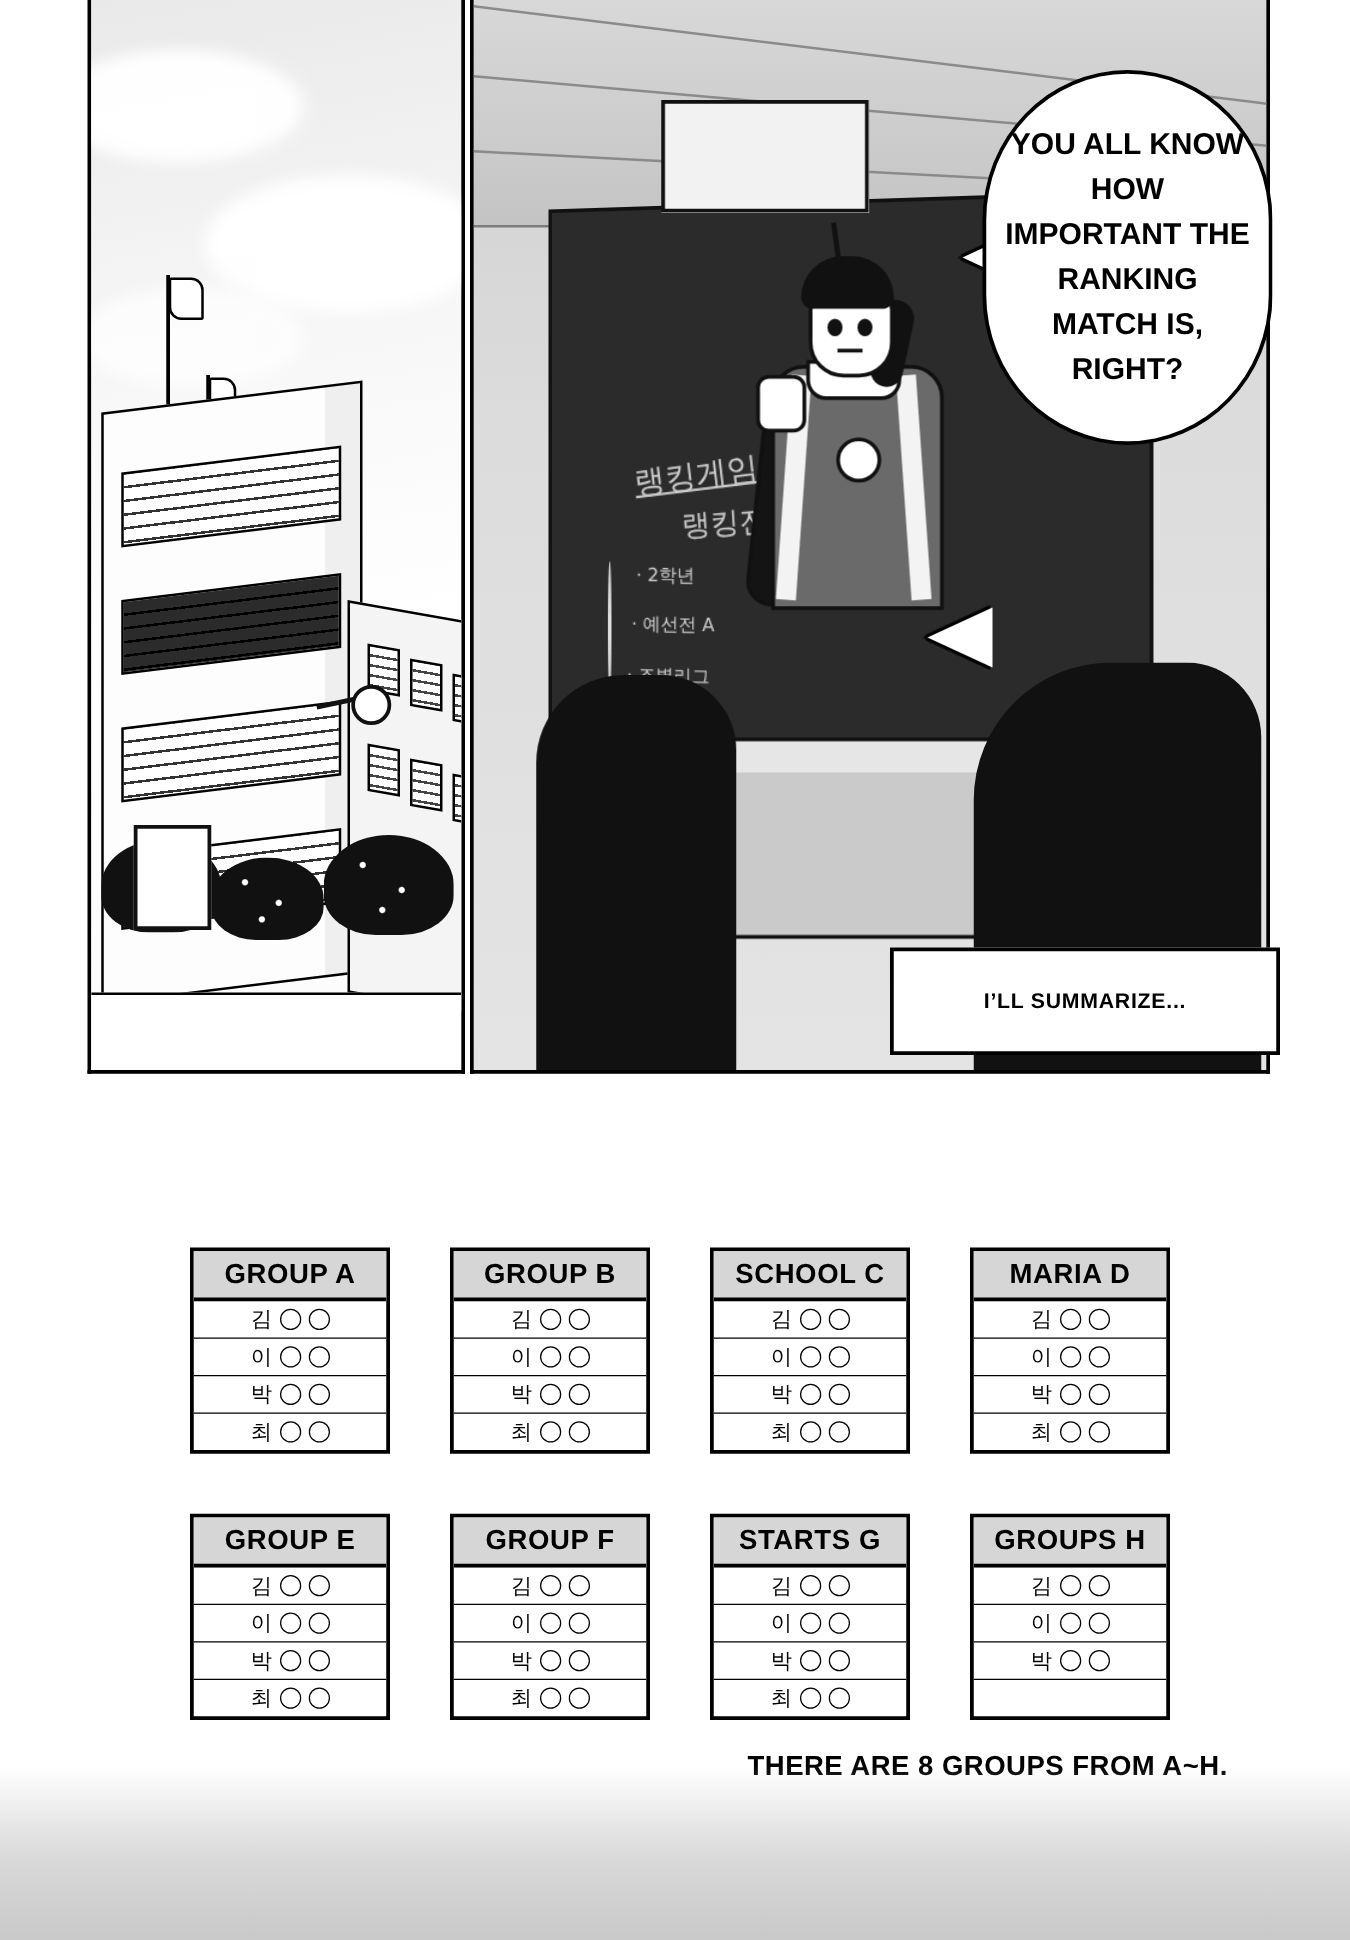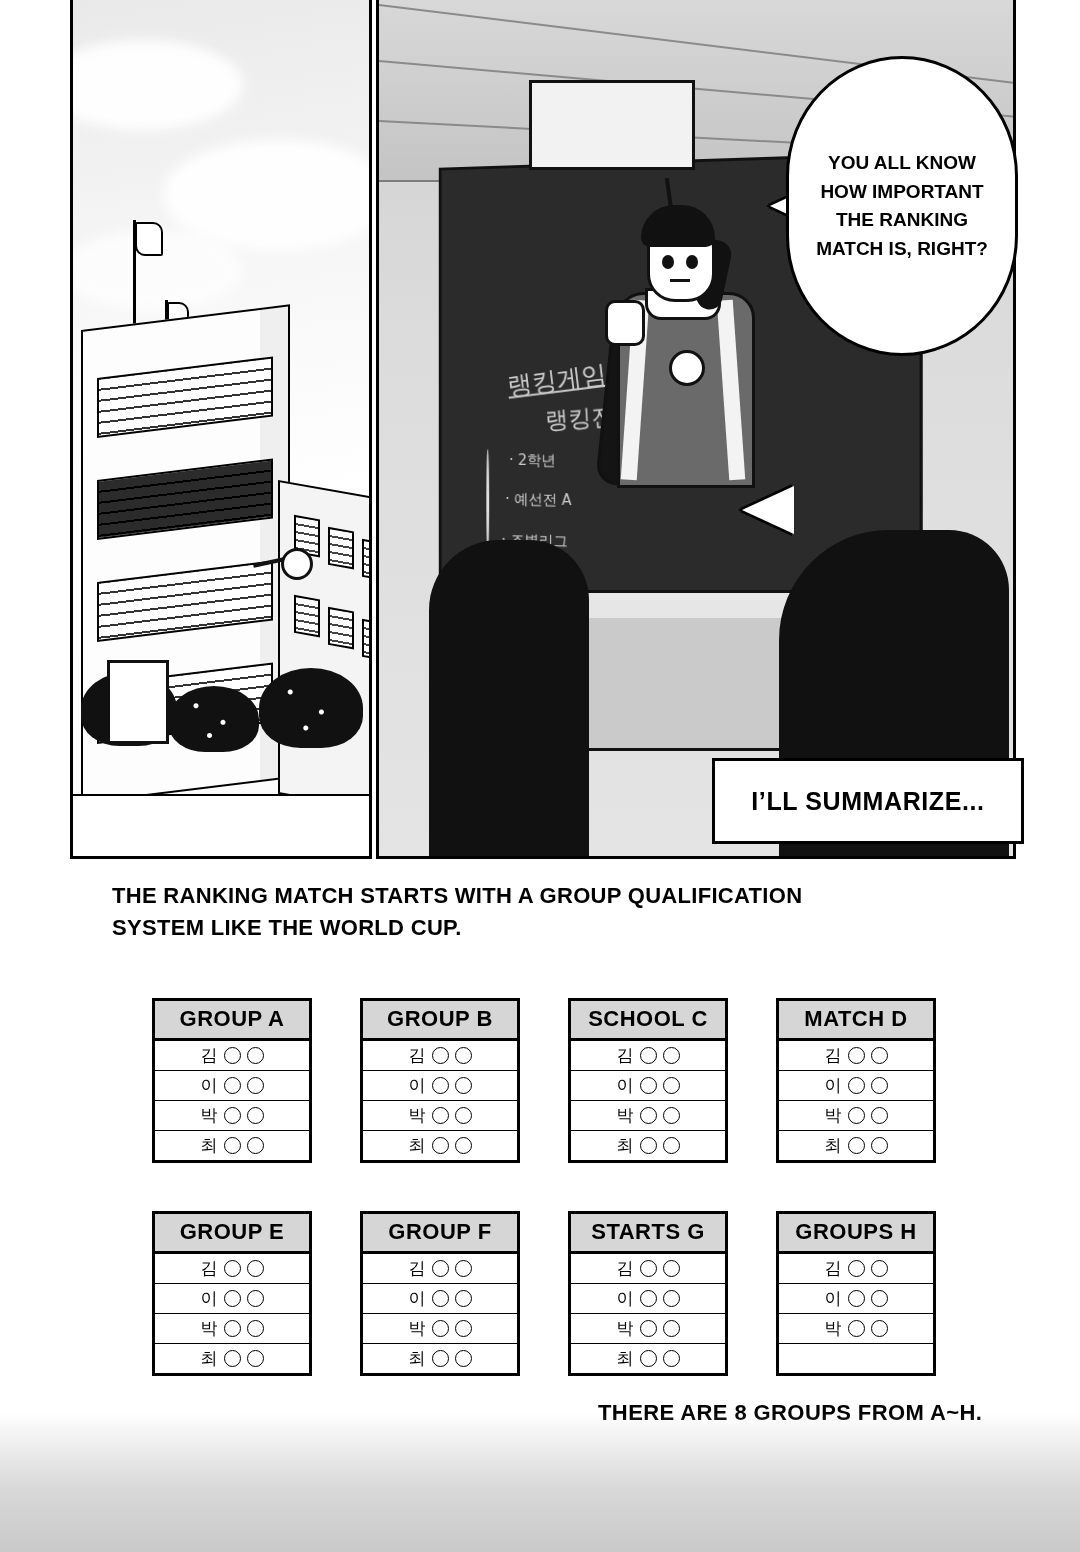--- a/index.html
+++ b/index.html
@@ -296,21 +296,21 @@
     font-family: "Liberation Sans", sans-serif;
     font-weight: bold;
     color: #000;
   }
   #bubble-ranking-important {
     left: 786px;
     top: 56px;
     width: 232px;
     height: 300px;
     border-radius: 50% / 40%;
-    font-size: 19px;
+    font-size: 24px;
     line-height: 1.5;
     padding: 14px;
   }
   #bubble-namil {
     left: 760px;
     top: 400px;
     width: 262px;
     height: 200px;
     border-radius: 50% / 42%;
     font-size: 24px;
@@ -333,21 +333,21 @@
     border-top: 24px solid transparent;
     border-bottom: 24px solid transparent;
     border-right: 52px solid #fff;
     filter: drop-shadow(-2px -2px 0 #000) drop-shadow(-2px 2px 0 #000);
   }
   #caption-summarize {
     left: 712px;
     top: 758px;
     width: 312px;
     height: 86px;
-    font-size: 25px;
+    font-size: 17px;
     letter-spacing: .6px;
   }
 
   
   #narration-ranking {
     position: absolute;
     left: 112px;
     top: 880px;
     width: 700px;
     font-size: 22px;
@@ -508,21 +508,20 @@
 
   <div class="tail" id="tail-1"></div>
   <div class="tail" id="tail-2"></div>
 
 
   <div class="bubble" id="bubble-ranking-important">YOU ALL KNOW HOW IMPORTANT THE RANKING MATCH IS, RIGHT?</div>
 
 
   <div class="caption-box" id="caption-summarize">I’LL SUMMARIZE...</div>
 
-  <div id="narration-ranking">THE RANKING MATCH STARTS WITH A GROUP QUALIFICATION SYSTEM LIKE THE WORLD CUP.</div>
 
   <div id="groups-grid">
       <div class="group-card">
         <div class="group-title">GROUP A</div>
         <div class="group-row">
           <span class="surname">김</span>
           <span class="blank-o"></span>
           <span class="blank-o"></span>
         </div>
         <div class="group-row">
@@ -581,21 +580,21 @@
           <span class="blank-o"></span>
           <span class="blank-o"></span>
         </div>
         <div class="group-row">
           <span class="surname">최</span>
           <span class="blank-o"></span>
           <span class="blank-o"></span>
         </div>
       </div>
       <div class="group-card">
-        <div class="group-title">MATCH D</div>
+        <div class="group-title">MARIA D</div>
         <div class="group-row">
           <span class="surname">김</span>
           <span class="blank-o"></span>
           <span class="blank-o"></span>
         </div>
         <div class="group-row">
           <span class="surname">이</span>
           <span class="blank-o"></span>
           <span class="blank-o"></span>
         </div>

